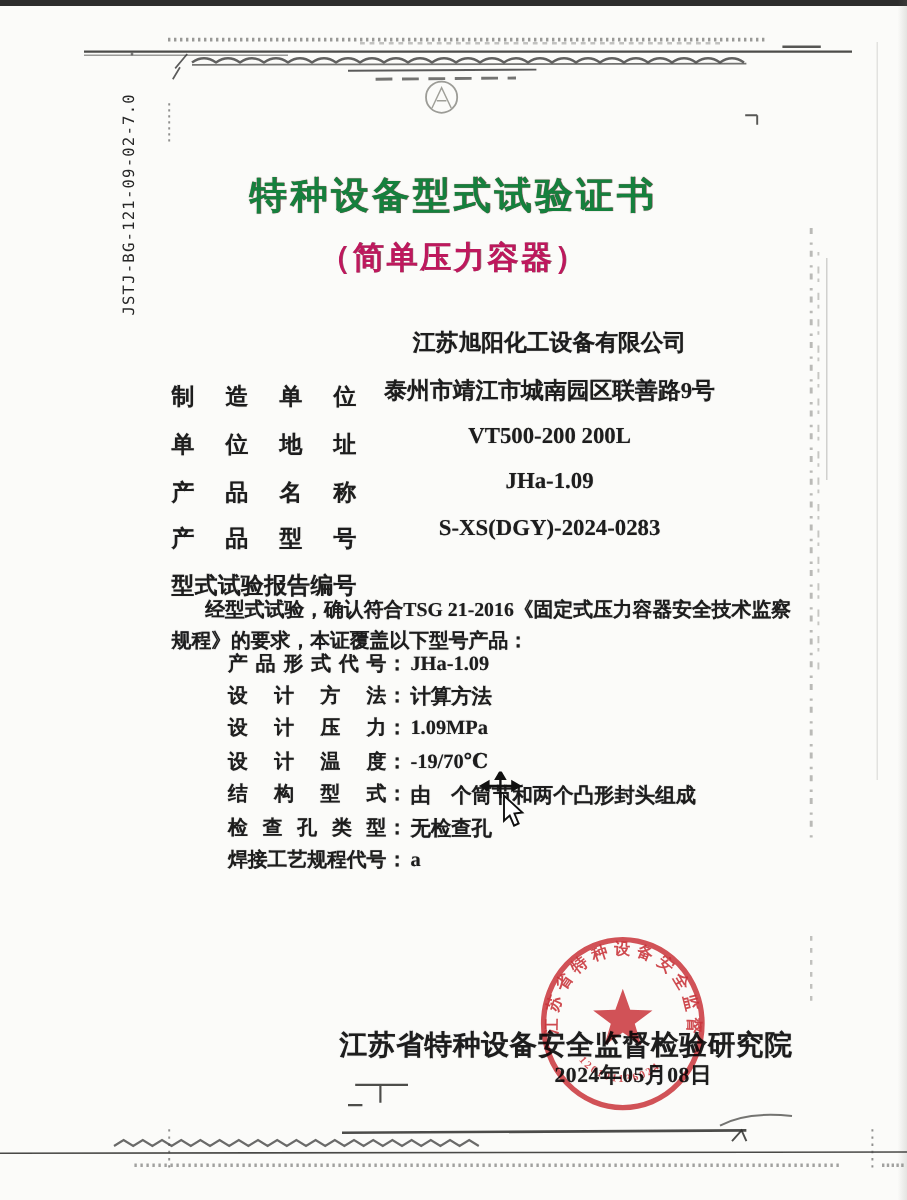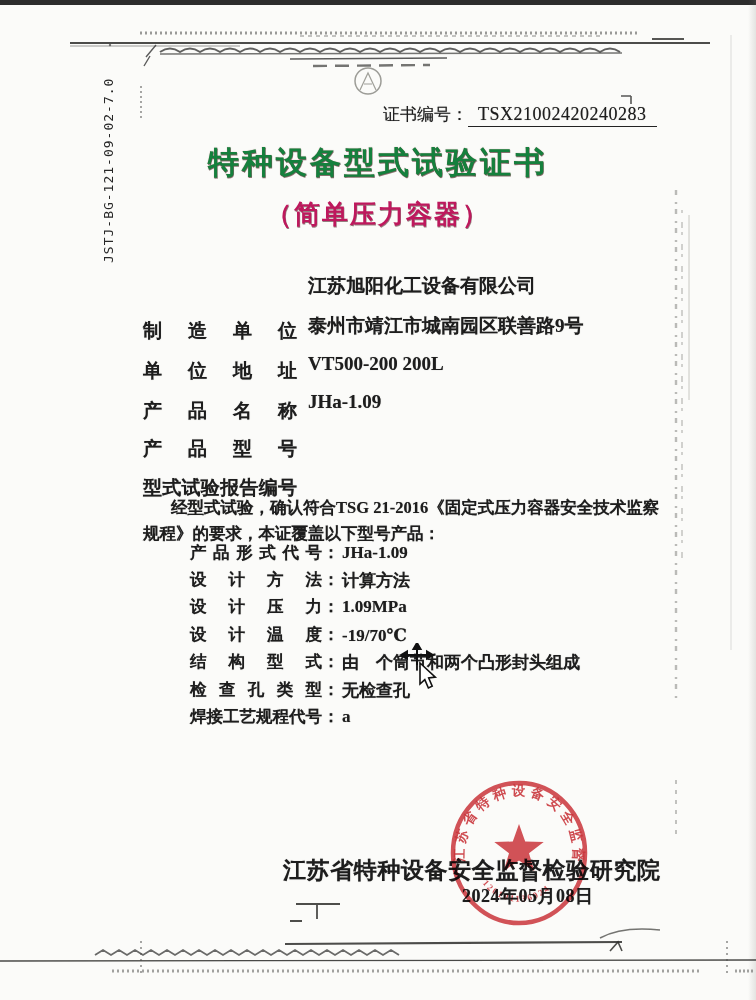--- a/index.html
+++ b/index.html
@@ -49,21 +49,21 @@
     text-shadow:.5px .5px 0 rgba(45,5,5,.5);
   }
   .frow{position:absolute;left:143px;width:507px;height:26px;}
   .flabel{
     display:inline-block;width:154px;
     font-size:19px;font-weight:700;
     text-align:justify;text-align-last:justify;margin-top:45px;
   }
   .fvalue{
     position:absolute;left:165px;top:0;width:300px;
-    text-align:left;font-size:19px;font-weight:600;white-space:nowrap;
+    text-align:center;font-size:19px;font-weight:600;white-space:nowrap;
   }
   .statement{
     position:absolute;left:143px;top:482px;width:520px;
     font-size:16.5px;line-height:26px;text-indent:1.7em;
     font-weight:600;
     margin-top:13px;
   }
   .srow{position:absolute;left:190px;display:flex;align-items:center;height:24px;}
   .slabel{
     width:132px;font-size:16.5px;font-weight:700;
@@ -129,23 +129,20 @@
     <path d="M95,955 l8,-5 8,5 l8,-5 8,5 l8,-5 8,5 l8,-5 8,5 l8,-5 8,5 l8,-5 8,5 l8,-5 8,5 l8,-5 8,5 l8,-5 8,5 l8,-5 8,5 l8,-5 8,5 l8,-5 8,5 l8,-5 8,5 l8,-5 8,5 l8,-5 8,5 l8,-5 8,5 l8,-5 8,5 l8,-5 8,5 l8,-5 8,5" stroke="#3a3a38" stroke-width="1.8" fill="none" opacity=".75"></path>
     <line x1="0" y1="961" x2="756" y2="960" stroke="#2b2b29" stroke-width="1.3" opacity=".85"></line>
     <line x1="112" y1="971" x2="700" y2="971" stroke="#4a4a48" stroke-width="3" stroke-dasharray="2 3" opacity=".5"></line>
     <line x1="735" y1="971" x2="754" y2="971" stroke="#4a4a48" stroke-width="3" stroke-dasharray="2 2" opacity=".5"></line>
     <line x1="141" y1="941" x2="141" y2="977" stroke="#4a4a48" stroke-width="1.6" stroke-dasharray="2 4" opacity=".6"></line>
     <line x1="727" y1="941" x2="727" y2="977" stroke="#4a4a48" stroke-width="1.6" stroke-dasharray="2 4" opacity=".6"></line>
   </svg>
 
   <div class="form-code">JSTJ-BG-121-09-02-7.0</div>
 
-  <div class="cert-line ink">
-    <span>证书编号：</span><span class="cert-no">TSX21002420240283</span>
-  </div>
 
   <div class="doc-title">特种设备型式试验证书</div>
   <div class="doc-subtitle">（简单压力容器）</div>
 
   <div class="frow ink" style="top:273px">
     <span class="flabel">制造单位</span>
     <span class="fvalue">江苏旭阳化工设备有限公司</span>
   </div>
   <div class="frow ink" style="top:313px">
     <span class="flabel">单位地址</span>
@@ -154,20 +151,21 @@
   <div class="frow ink" style="top:353px">
     <span class="flabel">产品名称</span>
     <span class="fvalue">VT500-200 200L</span>
   </div>
   <div class="frow ink" style="top:391px">
     <span class="flabel">产品型号</span>
     <span class="fvalue">JHa-1.09</span>
   </div>
   <div class="frow ink" style="top:430px">
     <span class="flabel">型式试验报告编号</span>
+    <span class="fvalue">S-XS(DGY)-2024-0283</span>
   </div>
 
   <div class="statement ink">经型式试验，确认符合TSG 21-2016《固定式压力容器安全技术监察规程》的要求，本证覆盖以下型号产品：</div>
 
   <div class="srow ink" style="top:541px">
     <span class="slabel">产品形式代号</span>
     <span class="scolon">：</span>
     <span class="svalue">JHa-1.09</span>
   </div>
   <div class="srow ink" style="top:568px">

